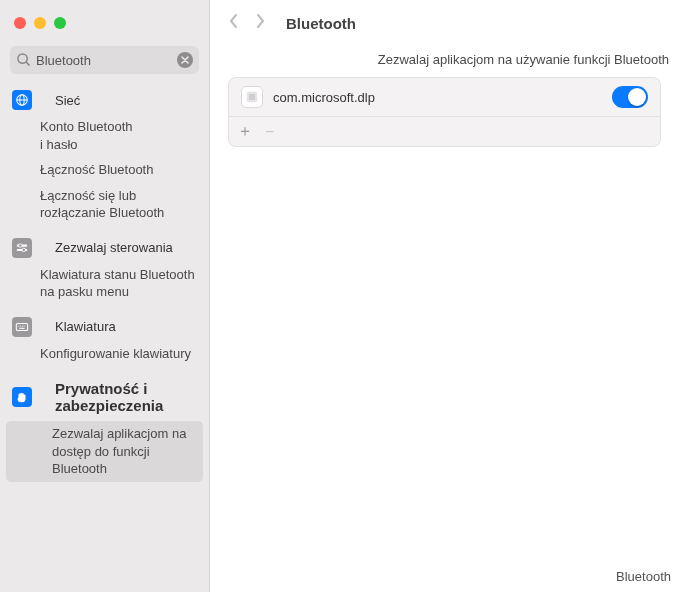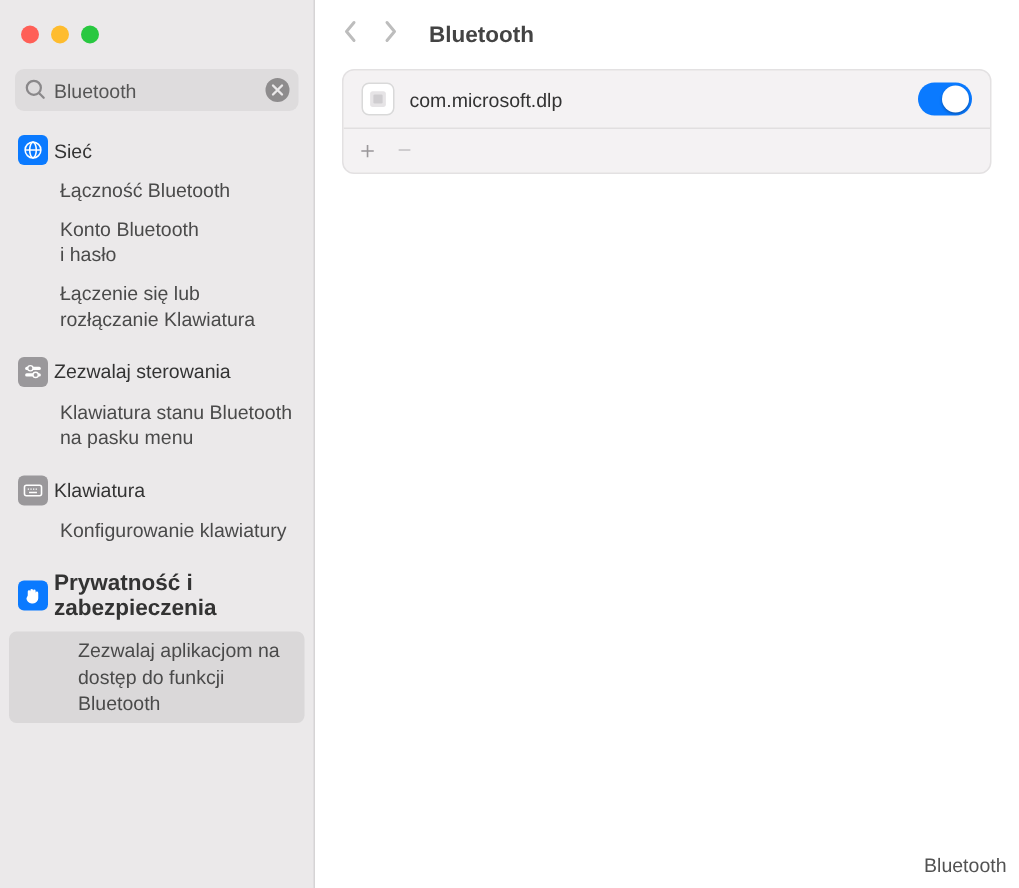--- a/index.html
+++ b/index.html
@@ -15,21 +15,21 @@
 .dot.green { background: #28c840; }
 
 .search-wrap { padding: 0 10px 8px 10px; }
 .search { position: relative; background: #dedcdd; border-radius: 6px; height: 28px; display: flex; align-items: center; padding: 0 26px; }
 .search svg.mag { position: absolute; left: 6px; top: 6px; }
 .search input { border: none; background: transparent; outline: none; font-size: 13px; width: 100%; color: #555; }
 .search .clear { position: absolute; right: 6px; top: 6px; width: 16px; height: 16px; background: #8e8c8d; border-radius: 50%; display: flex; align-items: center; justify-content: center; cursor: pointer; }
 .search .clear svg { display: block; }
 
 .section { padding: 4px 0; }
-.cat { display: flex; align-items: center; gap: 4px; padding: 4px 12px; font-size: 13px; color: #333; }
+.cat { display: flex; align-items: center; gap: 23px; padding: 4px 12px; font-size: 13px; color: #333; }
 .cat .ic { width: 20px; height: 20px; border-radius: 4px; display: flex; align-items: center; justify-content: center; flex-shrink: 0; }
 .cat .ic svg { display: block; }
 .sub { padding: 4px 12px 4px 40px; font-size: 13px; color: #4a4a4a; line-height: 1.35; cursor: default; }
 .sub.sel { background: rgba(120,120,120,0.15); border-radius: 5px; margin: 1px 6px; padding-left: 46px; }
 .cat.highlight { font-size: 15px; font-weight: 600; padding: 6px 12px; justify-content: space-between; }
 .more { padding: 6px 12px; display:flex; align-items:center; gap:8px; color:#888; font-size:13px;}
 
 
 .main { flex: 1; background: #fff; position: relative; height: 100%; }
 .crumb { height: 46px; display: flex; align-items: center; padding: 0 18px; gap: 14px; }
@@ -81,24 +81,24 @@
       <div class="cat">
         <span class="ic" style="background:#0a7aff">
           <svg width="14" height="14" viewBox="0 0 16 16">
               <circle cx="8" cy="8" r="6" fill="none" stroke="#fff" stroke-width="1.2"></circle>
               <ellipse cx="8" cy="8" rx="2.5" ry="6" fill="none" stroke="#fff" stroke-width="1.2"></ellipse>
               <line x1="2" y1="8" x2="14" y2="8" stroke="#fff" stroke-width="1.2"></line>
             </svg>
         </span>
         <span>Sieć</span>
       </div>
-      <div class="sub">Łączność Bluetooth</div>
       <div class="sub" style="white-space:pre-line">Konto Bluetooth
 i hasło</div>
-      <div class="sub">Łączenie się lub rozłączanie Klawiatura</div>
+      <div class="sub">Łączność Bluetooth</div>
+      <div class="sub">Łączność się lub rozłączanie Bluetooth</div>
     </div>
 
     <div class="section">
       <div class="cat">
         <span class="ic" style="background:#9a989b">
           <svg width="14" height="14" viewBox="0 0 16 16">
               <rect x="2" y="4" width="12" height="2.5" rx="1.25" fill="#fff"></rect>
               <rect x="2" y="9" width="12" height="2.5" rx="1.25" fill="#fff"></rect>
               <circle cx="6" cy="5.2" r="2" fill="#9a989b" stroke="#fff"></circle>
               <circle cx="10" cy="10.2" r="2" fill="#9a989b" stroke="#fff"></circle>
@@ -149,20 +149,21 @@
           </svg>
       </span>
       <span class="nav">
         <svg width="12" height="16" viewBox="0 0 10 16">
             <path d="M3 2 L8 8 L3 14" fill="none" stroke="#bdbdbd" stroke-width="2" stroke-linecap="round" stroke-linejoin="round"></path>
           </svg>
       </span>
       <span class="title">Bluetooth</span>
     </div>
 
+    <div class="desc">Zezwalaj aplikacjom na używanie funkcji Bluetooth</div>
 
     <div class="panel">
       <div class="row">
         <span class="app-ic">
           <svg width="14" height="14" viewBox="0 0 16 16">
               <rect x="2" y="2" width="12" height="12" rx="2" fill="#e6e4e6"></rect>
               <rect x="4.5" y="4.5" width="7" height="7" rx="1" fill="#cfcdd0"></rect>
             </svg>
         </span>
         <span class="label">com.microsoft.dlp</span>

